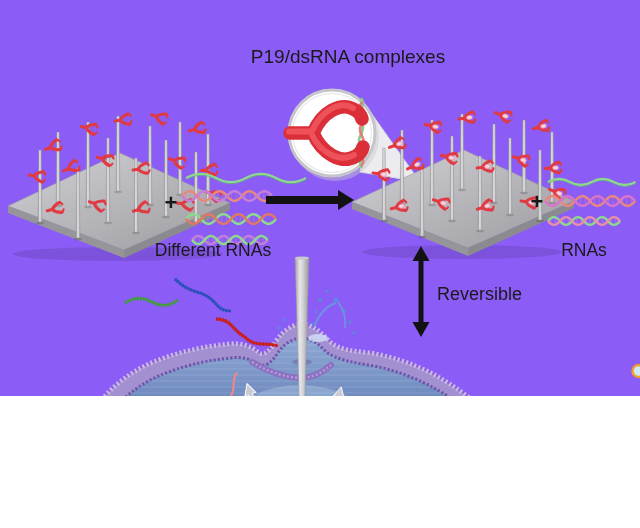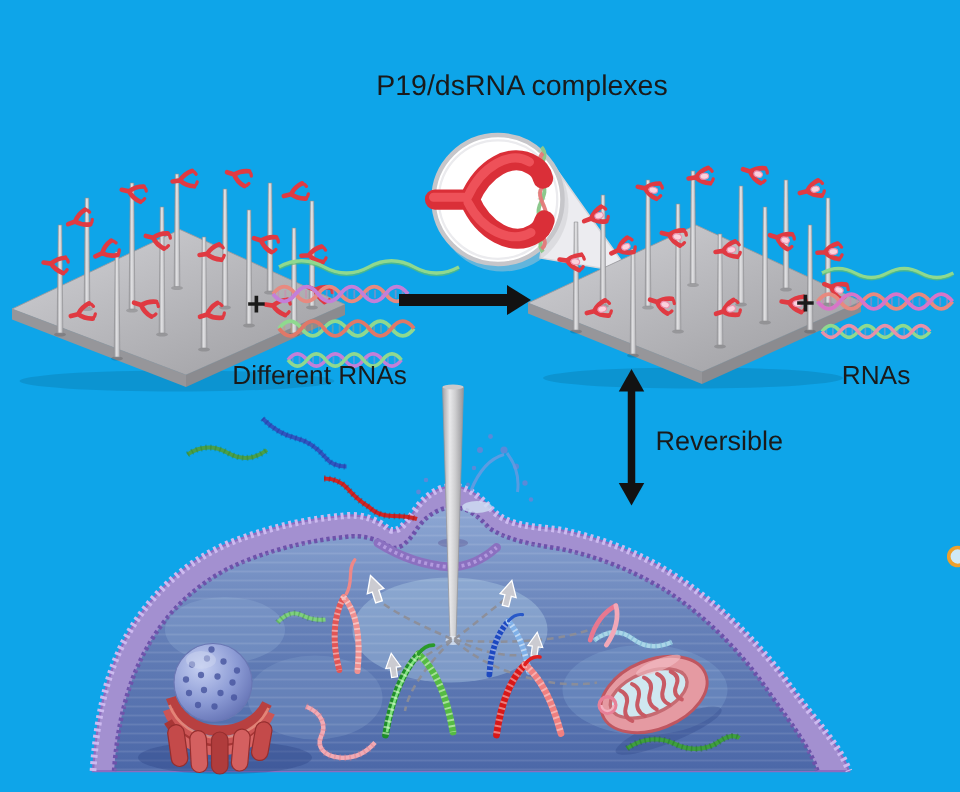--- a/index.html
+++ b/index.html
@@ -1,21 +1,21 @@
 <!DOCTYPE html>
 <html style="--protein-red: #e03a42; --arrow-black: #121212; --text-black: #1a1a1a; --dashed-gray: #8e8e96; --rna-green: #8fd98f; --rna-salmon: #e8897f; --rna-purple: #c47fd8; --rna-magenta: #d875c8; --splash-blue: #5a8ad8; --platform-gray: #b4b4b8; --membrane-purple: #a390d0; --cytoplasm-blue: #6580b8; --hairpin-green: #1e8e28; --hairpin-blue: #1d49c0; --hairpin-red: #d81818; --organelle-red: #c05050; --nucleus-blue: #8b9ad4; --mito-pink: #e59aa2; --needle-gray: #cfcfd1;"><head>
 <meta charset="utf-8">
 <style>
   :root{
     --protein-red:#e03a42; --arrow-black:#121212; --text-black:#1a1a1a;
     --dashed-gray:#8e8e96; --rna-green:#8fd98f; --rna-salmon:#e8897f;
     --rna-purple:#c47fd8; --rna-magenta:#d875c8; --splash-blue:#5a8ad8;
   }
   html,body{margin:0;padding:0;background:#ffffff;}
-  .stage{position:relative;width:640px;height:528px;background:#0ea5e9;overflow:hidden;
+  .stage{position:relative;width:640px;height:396px;background:#8b5cf6;overflow:hidden;
          font-family:"Liberation Sans","DejaVu Sans",sans-serif;}
   svg{display:block}
   text{fill:var(--text-black);font-family:"Liberation Sans","DejaVu Sans",sans-serif;}
   .plus{font-weight:bold;}
 </style>
 </head>
 <body>
 
 <div class="stage">
 <svg width="640" height="528" viewBox="0 0 640 528">

